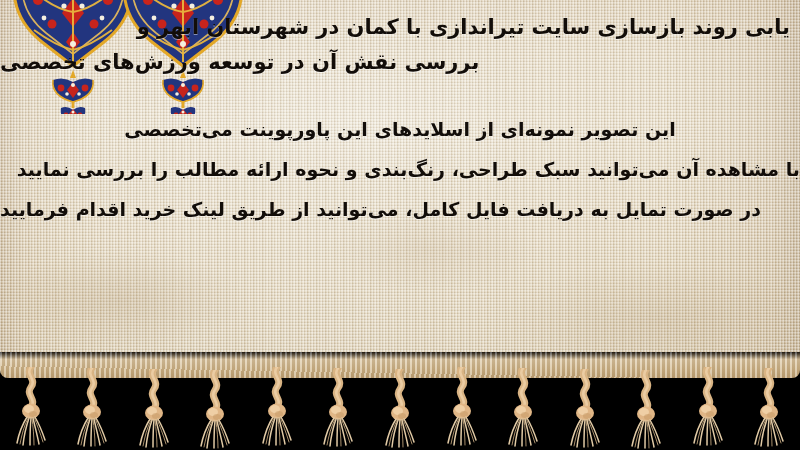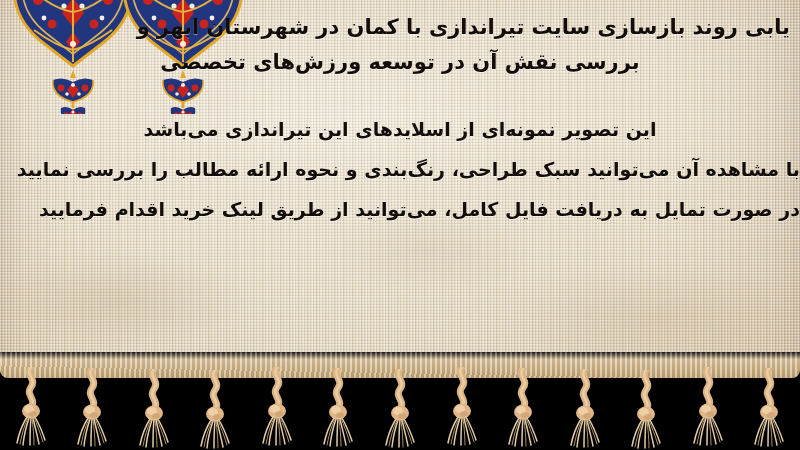--- a/index.html
+++ b/index.html
@@ -74,29 +74,29 @@
     white-space:nowrap;
     font-weight:bold;
     text-shadow:0 1px 0 rgba(255,255,255,.45);
   }
   .title-line{
     font-size:21px;
     line-height:21px;
     letter-spacing:-0.2px;
   }
   .t1{ right:10px; top:17px; }
-  .t2{ right:0px;  left:0; top:52px; text-align:center; }
+  .t2{ right:0px;  left:0; top:52px; text-align:left; }
   .body-line{
     font-size:19px;
     line-height:19px;
     letter-spacing:-0.2px;
   }
   .b1{ right:0; left:0; top:120px; text-align:center; }
   .b2{ right:0; left:0; top:160px; }
-  .b3{ right:0; left:0; top:200px; text-align:right; }
+  .b3{ right:0; left:0; top:200px; text-align:left; }
 
   
   .fringe-zone{
     position:absolute;left:0;top:352px;width:800px;height:98px;
     background:#000;
   }
   .fringe-band{
     position:absolute;left:0;top:0;width:800px;height:26px;
     background:
       linear-gradient(180deg,
@@ -272,21 +272,21 @@
           </g>
         <rect x="-1.1" y="53" width="2.2" height="6" fill="#c8241c"></rect>
         <path d="M0 58 l5 6 -5 6 -5 -6z" fill="#c8241c"></path>
       </g>
     </svg>
   </div>
 
   <div class="txt title-line t1" data-bind="title.line1">یابی روند بازسازی سایت تیراندازی با کمان در شهرستان ابهر و</div>
   <div class="txt title-line t2" data-bind="title.line2">بررسی نقش آن در توسعه ورزش‌های تخصصی</div>
 
-  <div class="txt body-line b1" data-bind="body.line1">این تصویر نمونه‌ای از اسلایدهای این تیراندازی می‌باشد</div>
+  <div class="txt body-line b1" data-bind="body.line1">این تصویر نمونه‌ای از اسلایدهای این پاورپوینت می‌تخصصی</div>
   <div class="txt body-line b2" data-bind="body.line2">با مشاهده آن می‌توانید سبک طراحی، رنگ‌بندی و نحوه ارائه مطالب را بررسی نمایید</div>
   <div class="txt body-line b3" data-bind="body.line3">در صورت تمایل به دریافت فایل کامل، می‌توانید از طریق لینک خرید اقدام فرمایید</div>
 
   <div class="fringe-zone">
     <div class="fringe-band"></div>
     <div class="fringe-band-tex"></div>
     <div id="tassels">
         <div class="tassel" style="left: 11.7692px; top: 14.5px;"><svg width="38" height="80" viewBox="0 0 38 80" aria-hidden="true">
             <path d="M19 0 C13 8 25 12 19 20 C13 28 25 32 19 40" fill="none" stroke="#d9b484" stroke-width="7" stroke-linecap="round"></path>
             <path d="M19 0 C13 8 25 12 19 20 C13 28 25 32 19 40" fill="none" stroke="#f0d4ad" stroke-width="2.6" stroke-linecap="round" opacity=".75"></path>

